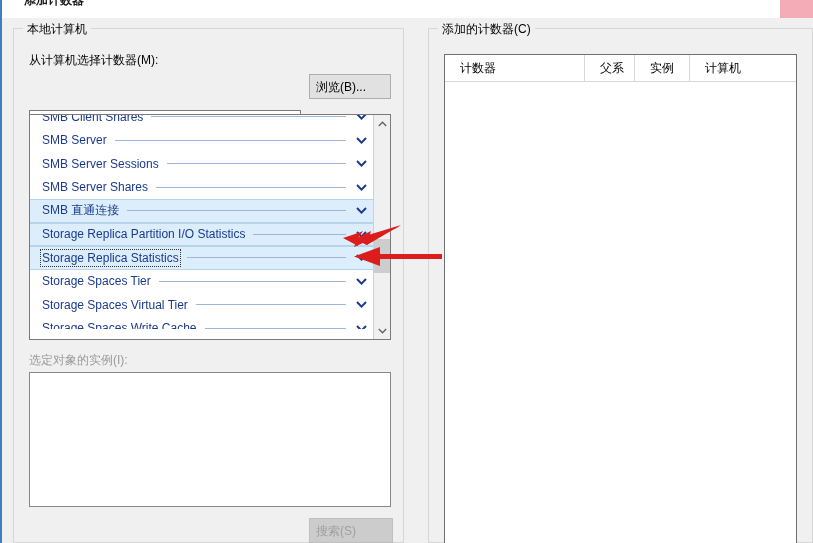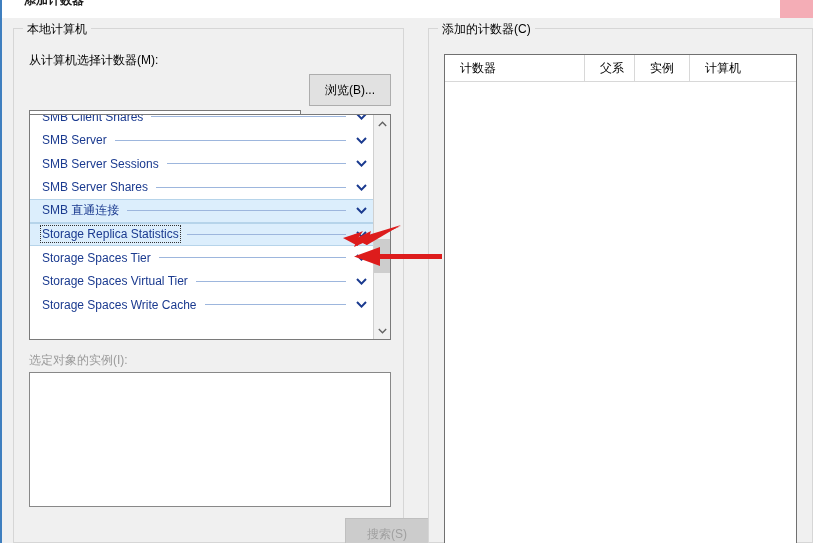--- a/index.html
+++ b/index.html
@@ -127,35 +127,34 @@
   }
   .combo-arrow svg { display: block; margin-top: 9px; }
 
   #combo-computer { left: 29px; top: 74px; width: 272px; }
   #combo-instance-filter { left: 29px; top: 518px; width: 272px; }
 
   
   .button {
     position: absolute;
     box-sizing: border-box;
-    height: 32px;
+    height: 25px;
     background: #e1e1e1;
     border: 1px solid #adadad;
     font-size: 12px;
     color: #000;
-    text-align: center;
+    text-align: left;
     line-height: 23px;
     white-space: nowrap;
     font-family: "Liberation Sans", "DejaVu Sans", sans-serif;
   }
   .button.disabled {
     color: #a0a0a0;
     background: #cccccc;
     border-color: #bfbfbf;
-    margin-left: 36px;
   }
   #button-browse { left: 309px; top: 74px; width: 82px; }
   #button-search { left: 309px; top: 518px; width: 84px; }
 
   
   #counter-list-box {
     position: absolute;
     left: 29px;
     top: 114px;
     width: 362px;
@@ -355,20 +354,29 @@
         <span class="counter-name">SMB Server Shares</span>
         <span class="counter-rule"></span>
         <span class="counter-chevron">
           <svg width="11" height="7" viewBox="0 0 11 7">
             <path d="M1 1 L5.5 5.6 L10 1" fill="none" stroke="#1a3a8f" stroke-width="2"></path>
           </svg>
         </span>
       </div>
       <div class="counter-row selected">
         <span class="counter-name">SMB 直通连接</span>
+        <span class="counter-rule"></span>
+        <span class="counter-chevron">
+          <svg width="11" height="7" viewBox="0 0 11 7">
+            <path d="M1 1 L5.5 5.6 L10 1" fill="none" stroke="#1a3a8f" stroke-width="2"></path>
+          </svg>
+        </span>
+      </div>
+      <div class="counter-row selected">
+        <span class="counter-name">Storage Replica Partition I/O Statistics</span>
         <span class="counter-rule"></span>
         <span class="counter-chevron">
           <svg width="11" height="7" viewBox="0 0 11 7">
             <path d="M1 1 L5.5 5.6 L10 1" fill="none" stroke="#1a3a8f" stroke-width="2"></path>
           </svg>
         </span>
       </div>
       <div class="counter-row selected focused">
         <span class="counter-name">Storage Replica Statistics</span>
         <span class="counter-rule"></span>

